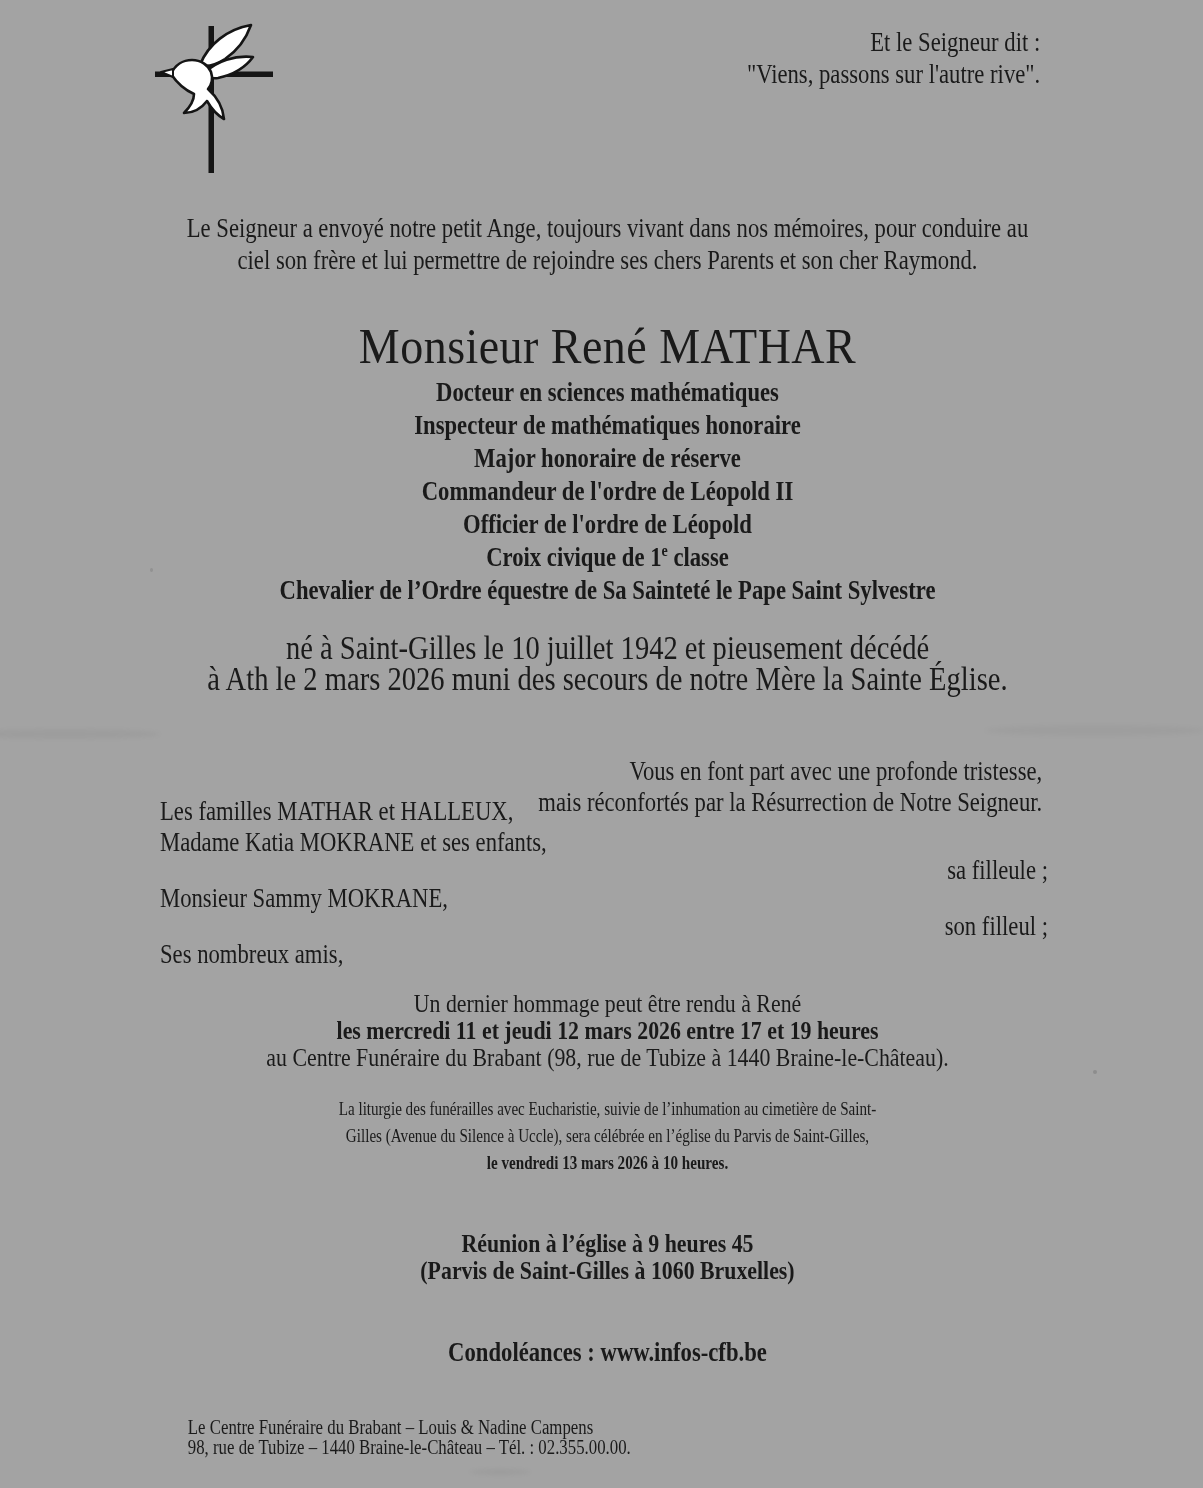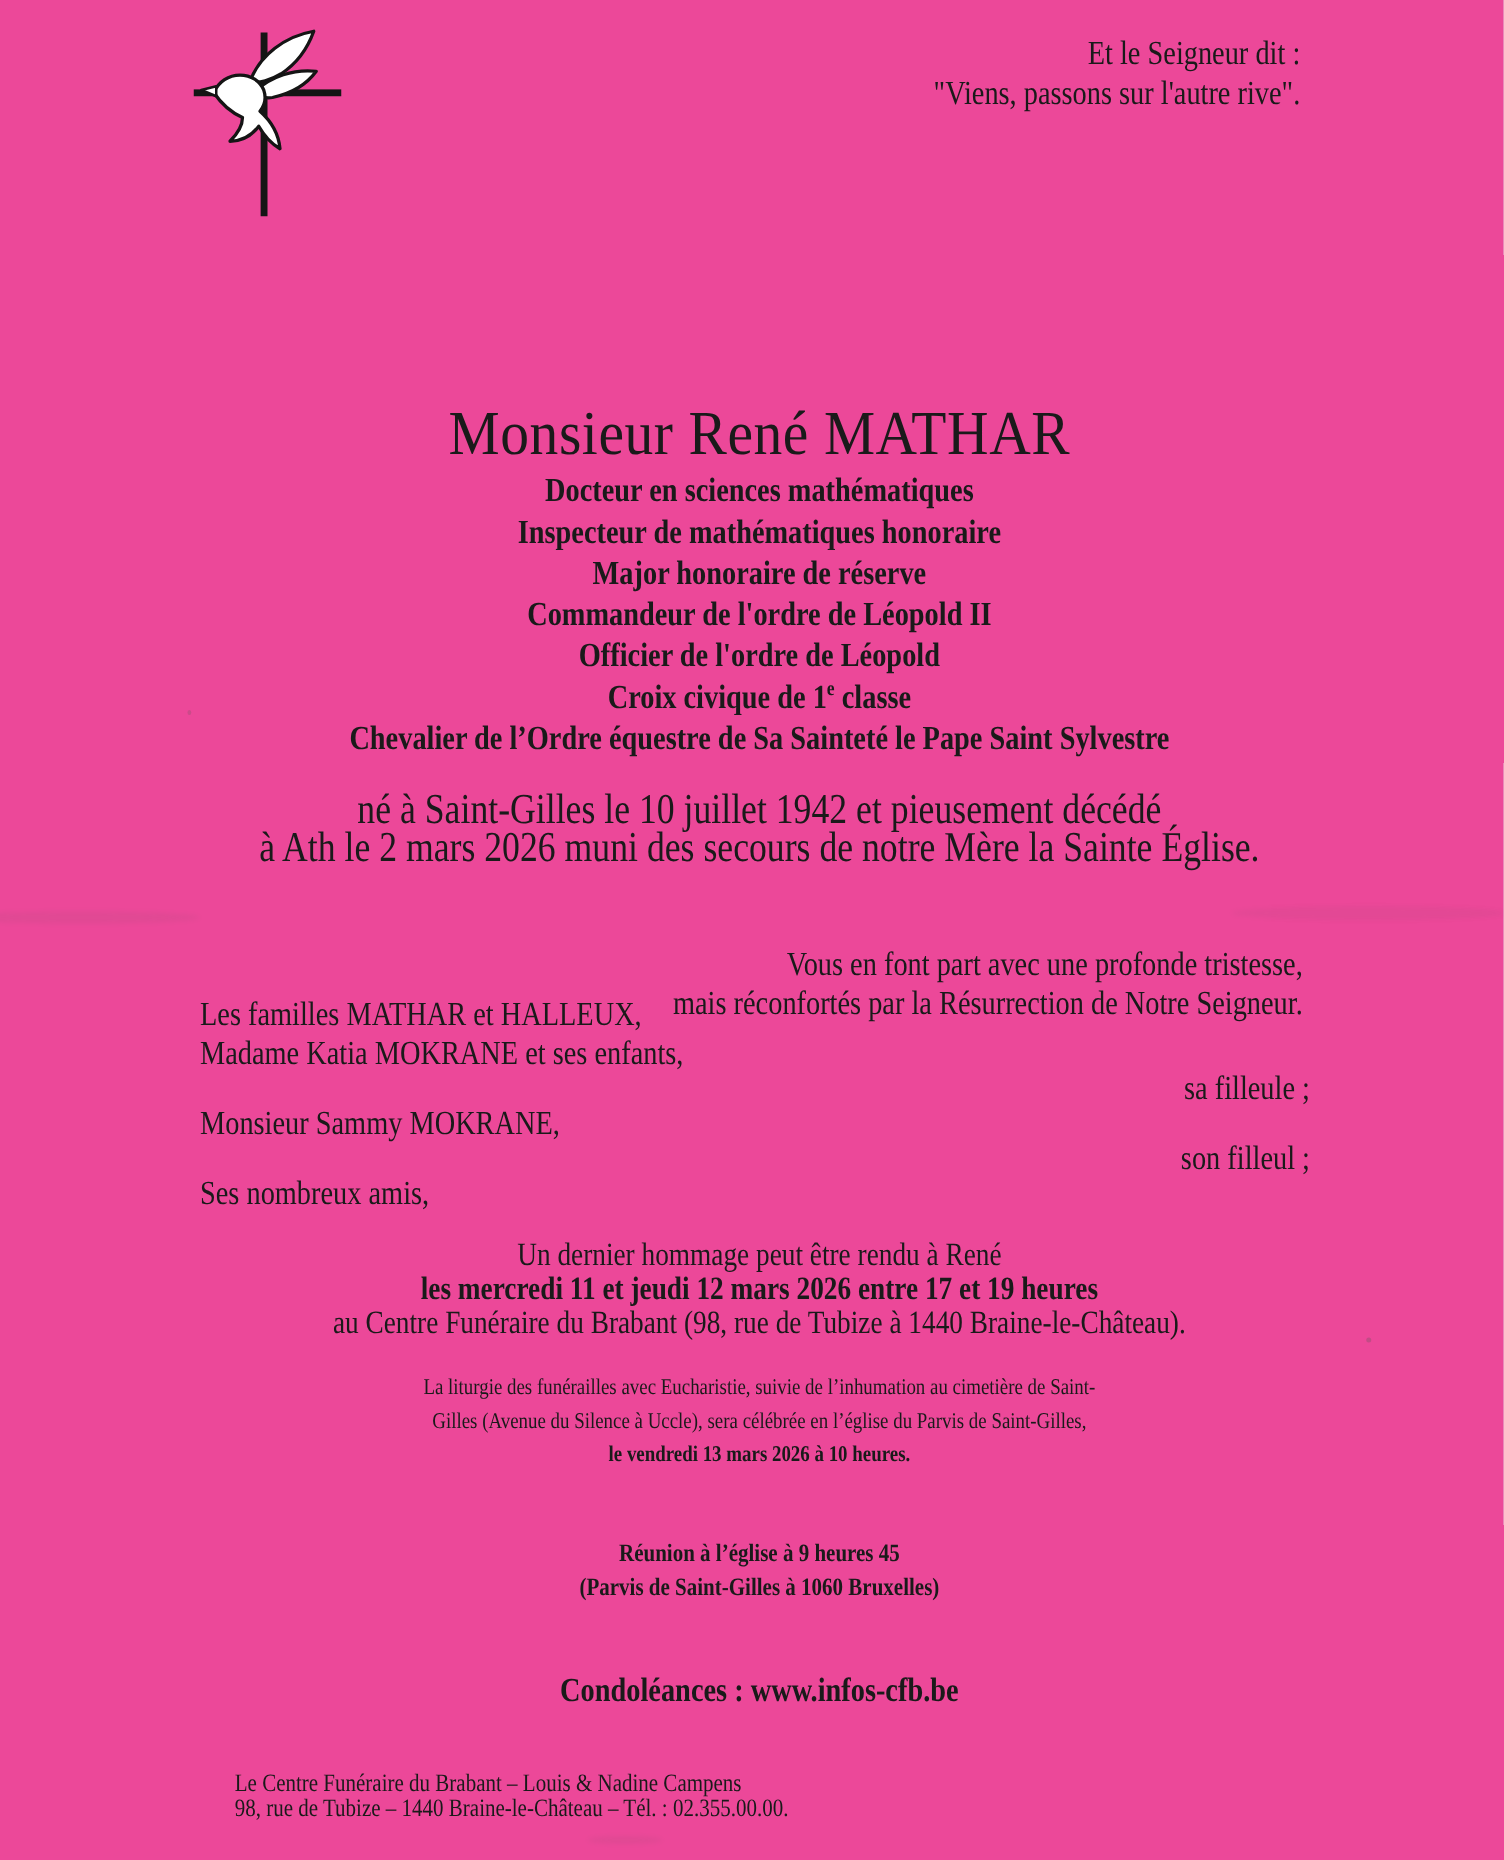--- a/index.html
+++ b/index.html
@@ -2,21 +2,21 @@
 <html lang="fr"><head>
 <meta charset="utf-8">
 <title>Faire-part</title>
 <style>
   html, body { margin: 0; padding: 0; background: #e9e9e9; }
   .sheet {
     position: relative;
     width: 1203px;
     height: 1488px;
     margin: 0 auto;
-    background: #ec4899;
+    background: #a3a3a3;
     color: #1a1a1a;
     font-family: "Liberation Serif", "DejaVu Serif", serif;
     overflow: hidden;
   }
   .abs { position: absolute; }
   .nowrap { white-space: nowrap; }
   
   .nx-c { transform: scaleX(0.84); transform-origin: 50% 0; }
   .nx-l { transform: scaleX(0.84); transform-origin: 0 0; }
   .nx-r { transform: scaleX(0.84); transform-origin: 100% 0; }
@@ -33,21 +33,21 @@
   .honors  { top: 376px; font-size: 27px; line-height: 33px; font-weight: bold; }
   .life    { top: 632px; font-size: 34px; line-height: 31px; }
   .announce{ top: 756px; font-size: 27px; line-height: 31px; text-align: right; }
 
   .fam { font-size: 27px; line-height: 31px; }
   .fam-l { left: 160px; }
   .fam-r { right: 155px; text-align: right; }
 
   .tribute { top: 990px;  font-size: 26px; line-height: 27px; }
   .funeral { top: 1096px; font-size: 18px; line-height: 27px; }
-  .gather  { top: 1230px; font-size: 20px; line-height: 27px; font-weight: bold; }
+  .gather  { top: 1230px; font-size: 26px; line-height: 27px; font-weight: bold; }
   .condol  { top: 1337px; font-size: 27px; line-height: 30px; font-weight: bold; }
   .foot    { top: 1417px; left: 105px; width: 1035px; text-align: left; font-size: 20px; line-height: 20px; }
 
   .b { font-weight: bold; }
   sup { font-size: 0.62em; vertical-align: super; line-height: 0; }
 
   .logo { left: 150px; top: 16px; }
 
   
   .smudge { position: absolute; background: #555; border-radius: 50%; filter: blur(2px); }
@@ -75,20 +75,24 @@
 
       <path d="M23,53 L11,56 L23,61 Z" stroke-width="2"></path>
     </g>
   </svg>
 
   <div class="abs quote">
     <div class="nx-r nowrap">Et le Seigneur dit :</div>
     <div class="nx-r nowrap">"Viens, passons sur l'autre rive".</div>
   </div>
 
+  <div class="abs centerband intro">
+    <div class="nx-c nowrap">Le Seigneur a envoyé notre petit Ange, toujours vivant dans nos mémoires, pour conduire au</div>
+    <div class="nx-c nowrap">ciel son frère et lui permettre de rejoindre ses chers Parents et son cher Raymond.</div>
+  </div>
 
   <div class="abs centerband name">
     <div class="nowrap" style="transform:scaleX(0.92);transform-origin:50% 0;">Monsieur René MATHAR</div>
   </div>
 
   <div class="abs centerband honors">
     <div class="nx-c nowrap">Docteur en sciences mathématiques</div>
     <div class="nx-c nowrap">Inspecteur de mathématiques honoraire</div>
     <div class="nx-c nowrap">Major honoraire de réserve</div>
     <div class="nx-c nowrap">Commandeur de l'ordre de Léopold II</div>

